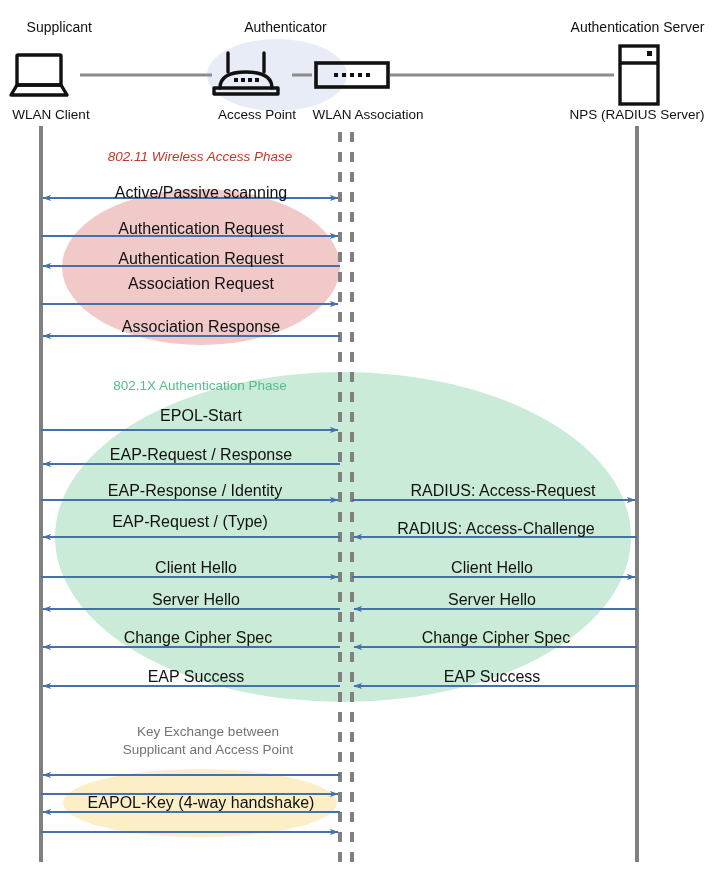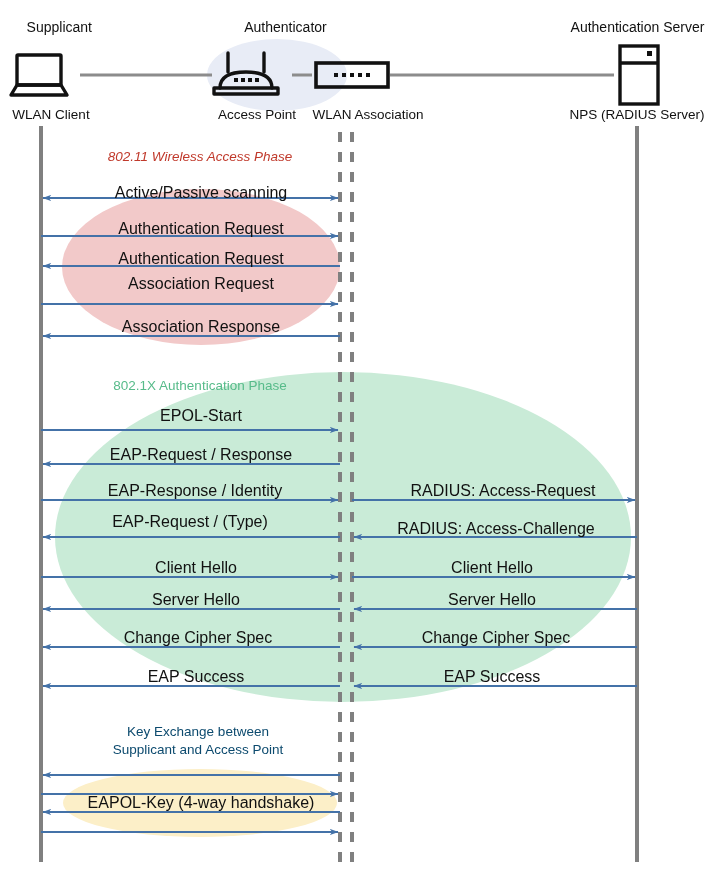--- a/index.html
+++ b/index.html
@@ -156,21 +156,21 @@
 
   <div class="node-cap" style="left:0;top:108px;width:102px;">WLAN Client</div>
   <div class="node-cap" style="left:196px;top:108px;width:100px;text-align:right;">Access Point</div>
   <div class="node-cap" style="left:302px;top:108px;width:132px;">WLAN Association</div>
   <div class="node-cap" style="left:547px;top:108px;width:180px;">NPS (RADIUS Server)</div>
 
   <div class="phase" style="left:60px;top:148px;width:280px;color:#C0392B;font-style:italic;">802.11 Wireless Access Phase</div>
 
   <div class="phase" style="left:60px;top:377px;width:280px;color:#57BB8A;">802.1X Authentication Phase</div>
 
-  <div class="phase" style="left:58px;top:723px;width:280px;color:#0c4a6e;">
+  <div class="phase" style="left:68px;top:723px;width:280px;color:#737373;">
     <div>Key Exchange between</div>
     <div>Supplicant and Access Point</div>
   </div>
 
   <div class="msg" style="left:201px;top:185px;">Active/Passive scanning</div>
   <div class="msg" style="left:201px;top:221px;">Authentication Request</div>
   <div class="msg" style="left:201px;top:251px;">Authentication Request</div>
   <div class="msg" style="left:201px;top:276px;">Association Request</div>
   <div class="msg" style="left:201px;top:319px;">Association Response</div>
 

